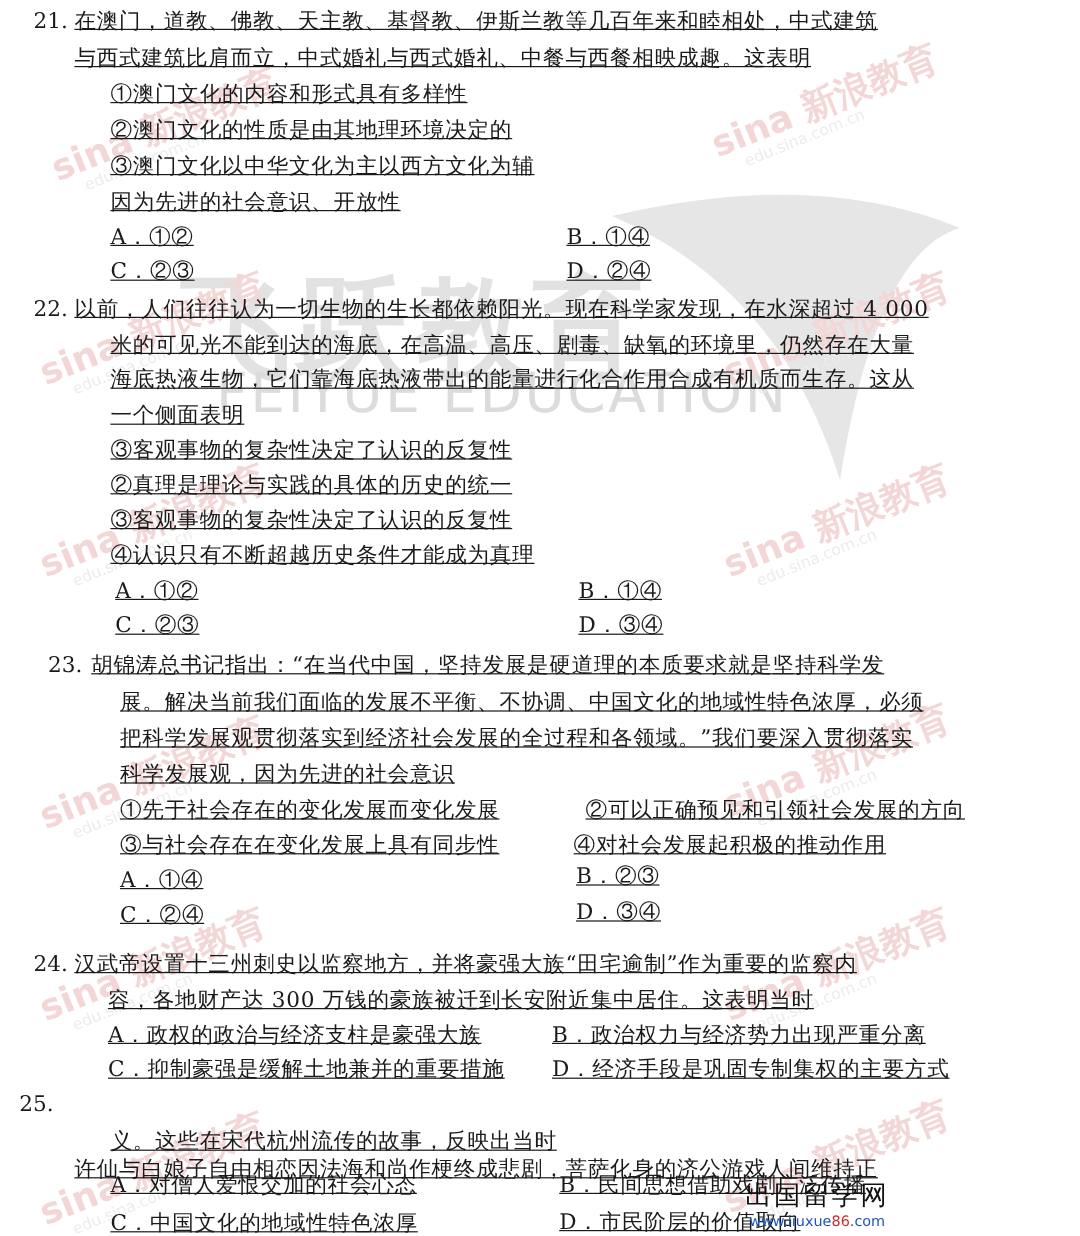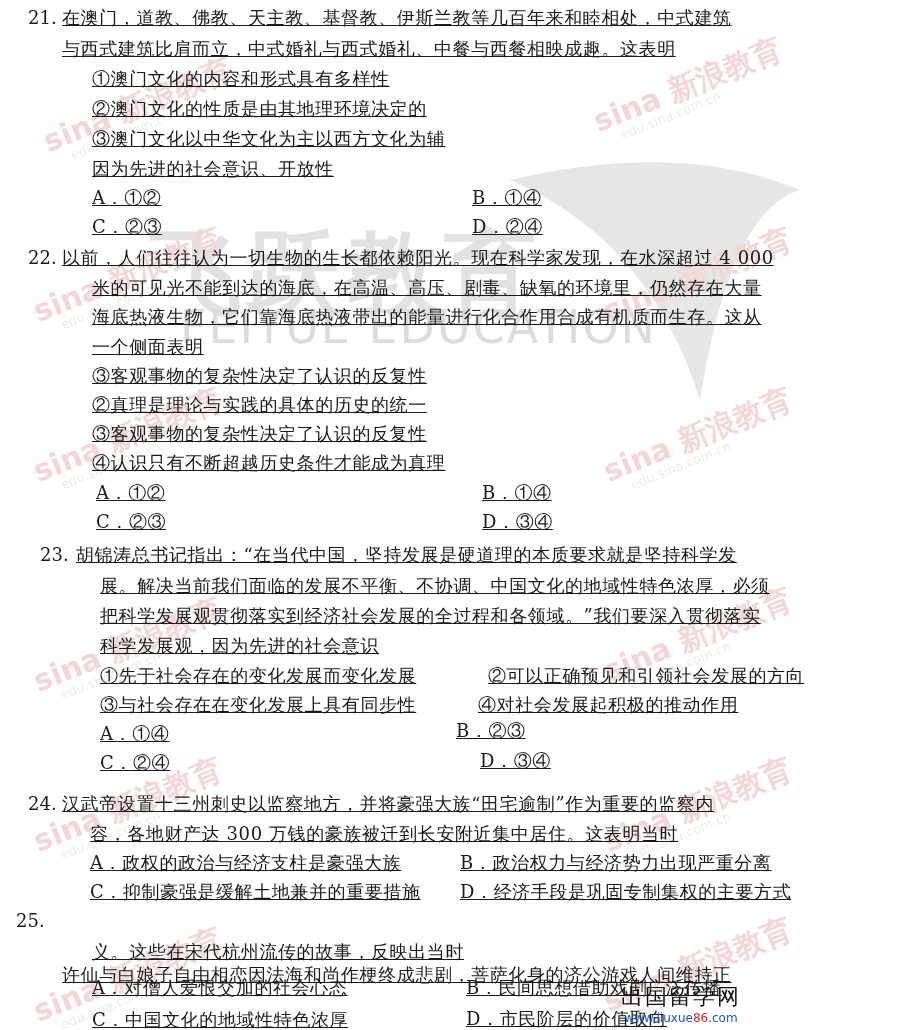--- a/index.html
+++ b/index.html
@@ -76,21 +76,21 @@
     <div class="qnum" style="left:40px;top:544px">23.</div>
     <div class="line" style="left:76px;top:544px">胡锦涛总书记指出：“在当代中国，坚持发展是硬道理的本质要求就是坚持科学发</div>
     <div class="line" style="left:100px;top:575px">展。解决当前我们面临的发展不平衡、不协调、中国文化的地域性特色浓厚，必须</div>
     <div class="line" style="left:100px;top:605px">把科学发展观贯彻落实到经济社会发展的全过程和各领域。”我们要深入贯彻落实</div>
     <div class="line" style="left:100px;top:635px">科学发展观，因为先进的社会意识</div>
     <div class="line" style="left:100px;top:665px">①先于社会存在的变化发展而变化发展</div>
     <div class="line" style="left:488px;top:665px">②可以正确预见和引领社会发展的方向</div>
     <div class="line" style="left:100px;top:694px">③与社会存在在变化发展上具有同步性</div>
     <div class="line" style="left:478px;top:694px">④对社会发展起积极的推动作用</div>
     <div class="line" style="left:100px;top:723px">A．①④</div>
-    <div class="line" style="left:456px;top:720px">B．②③</div>
+    <div class="line" style="left:480px;top:720px">B．②③</div>
     <div class="line" style="left:100px;top:752px">C．②④</div>
     <div class="line" style="left:480px;top:750px">D．③④</div>
   </section>
 
   <section>
     <div class="qnum" style="left:28px;top:793px">24.</div>
     <div class="line" style="left:62px;top:793px">汉武帝设置十三州刺史以监察地方，并将豪强大族“田宅逾制”作为重要的监察内</div>
     <div class="line" style="left:90px;top:823px">容，各地财产达 300 万钱的豪族被迁到长安附近集中居住。这表明当时</div>
     <div class="line" style="left:90px;top:852px">A．政权的政治与经济支柱是豪强大族</div>
     <div class="line" style="left:460px;top:852px">B．政治权力与经济势力出现严重分离</div>

